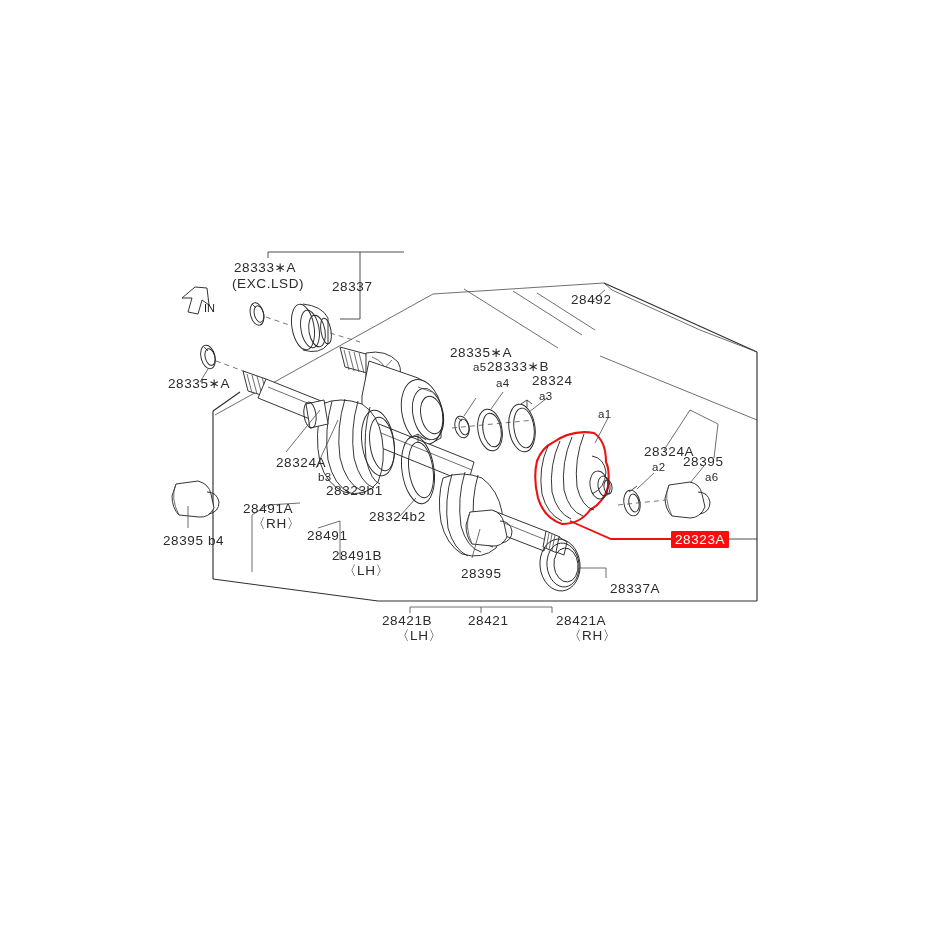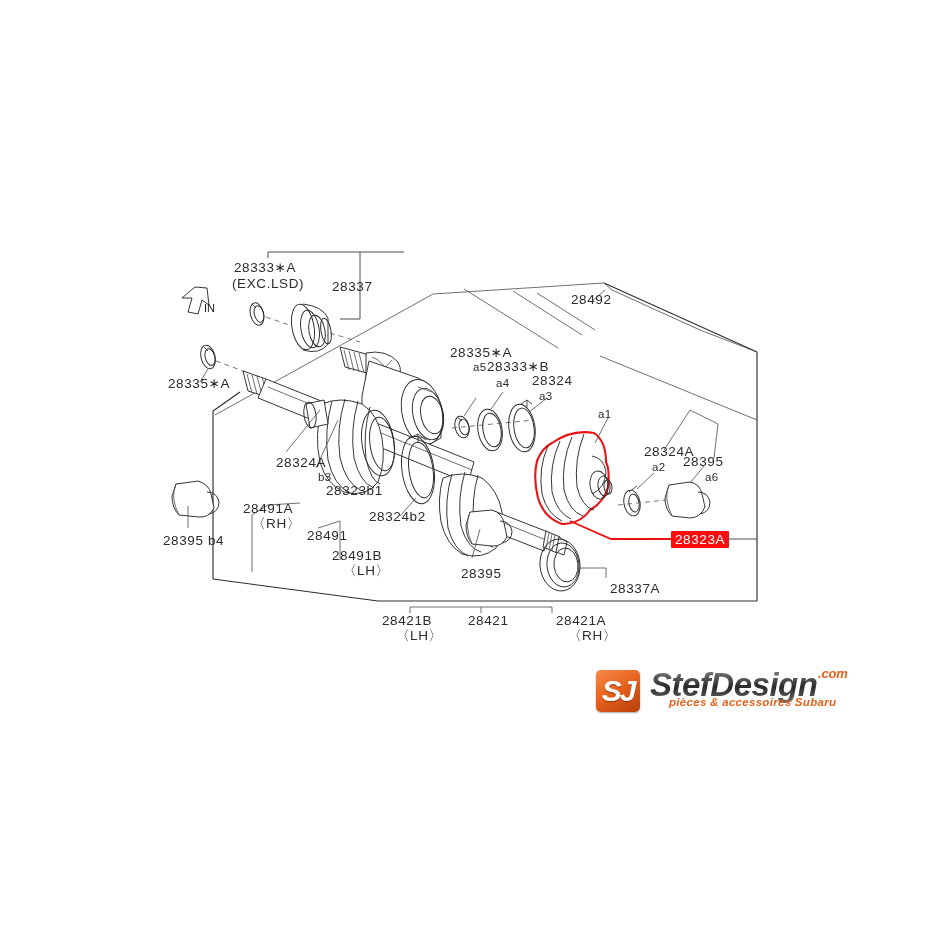--- a/index.html
+++ b/index.html
@@ -481,23 +481,14 @@
     <text class="lbl" x="382" y="625" text-anchor="start">28421B</text>
     <text class="lbl" x="396" y="640" text-anchor="start">〈LH〉</text>
 
     <text class="lbl" x="468" y="625" text-anchor="start">28421</text>
 
     <text class="lbl" x="556" y="625" text-anchor="start">28421A</text>
     <text class="lbl" x="568" y="640" text-anchor="start">〈RH〉</text>
 
   </svg>
 
-  <div id="logo">
-    <div class="badge">
-      <div class="s">SJ</div>
-    </div>
-    <div class="wordmark-shadow">StefDesign</div>
-    <div class="wordmark">StefDesign</div>
-    <div class="dotcom">.com</div>
-    <div class="tagline">pièces &amp; accessoires Subaru</div>
-  </div>
 
 </div>
 
 </body></html>

